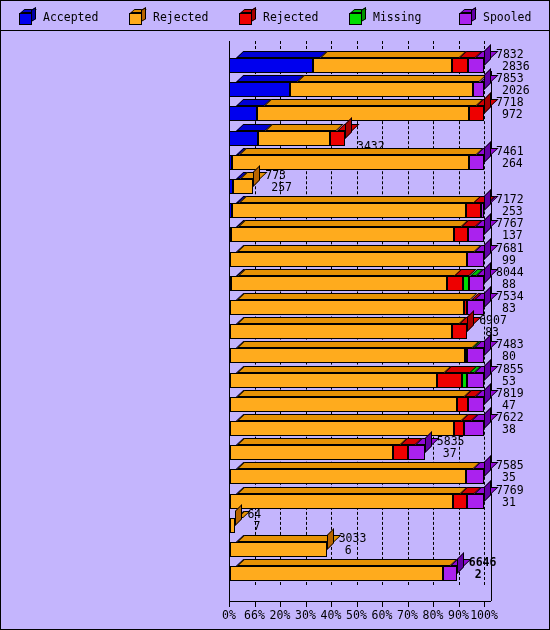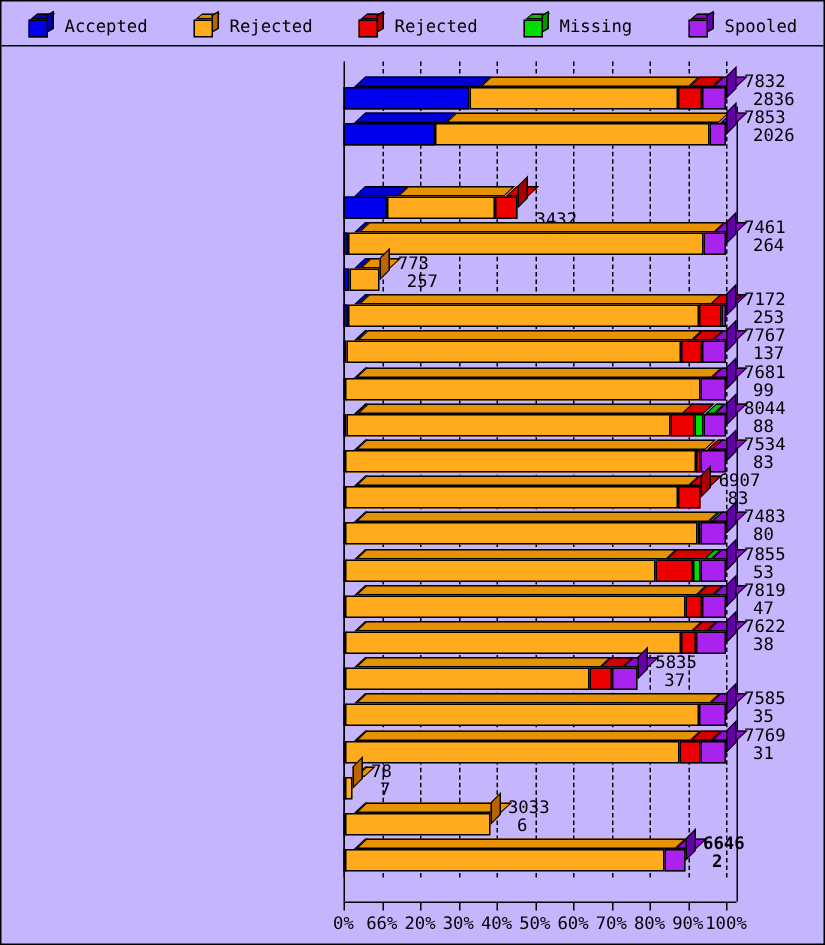--- a/index.html
+++ b/index.html
@@ -132,20 +132,35 @@
             <div class="seg" style="left: 61.2px; width: 182.325px; background: rgb(255, 171, 29);"></div>
             <div class="segtop" style="left: 250.525px; top: -7px; width: 11.475px; background: rgb(145, 9, 213);"></div>
             <div class="seg" style="left: 243.525px; width: 11.475px; background: rgb(170, 34, 238);"></div>
             <div class="capside" style="left: 255px; top: -7px; background: rgb(99, 0, 167);"></div>
           </div>
           <div class="vlabels" style="left: 267px; top: -3px;">
             <div>7853</div>
             <div class="v2">2026</div>
           </div>
         </div>
+        <div class="row" style="top: 58.4px; width: 255px;">
+          <div class="bar">
+            <div class="segtop" style="left: 7px; top: -7px; width: 28.05px; background: rgb(0, 0, 213);"></div>
+            <div class="seg" style="left: 0px; width: 28.05px; background: rgb(0, 0, 238);"></div>
+            <div class="segtop" style="left: 35.05px; top: -7px; width: 211.65px; background: rgb(230, 146, 4);"></div>
+            <div class="seg" style="left: 28.05px; width: 211.65px; background: rgb(255, 171, 29);"></div>
+            <div class="segtop" style="left: 246.7px; top: -7px; width: 15.3px; background: rgb(213, 0, 0);"></div>
+            <div class="seg" style="left: 239.7px; width: 15.3px; background: rgb(238, 0, 0);"></div>
+            <div class="capside" style="left: 255px; top: -7px; background: rgb(167, 0, 0);"></div>
+          </div>
+          <div class="vlabels" style="left: 267px; top: -3px;">
+            <div>7718</div>
+            <div class="v2">972</div>
+          </div>
+        </div>
         <div class="row" style="top: 82.6px; width: 255px;">
           <div class="bar">
             <div class="segtop" style="left: 7px; top: -7px; width: 29.325px; background: rgb(0, 0, 213);"></div>
             <div class="seg" style="left: 0px; width: 29.325px; background: rgb(0, 0, 238);"></div>
             <div class="segtop" style="left: 36.325px; top: -7px; width: 71.4px; background: rgb(230, 146, 4);"></div>
             <div class="seg" style="left: 29.325px; width: 71.4px; background: rgb(255, 171, 29);"></div>
             <div class="segtop" style="left: 107.725px; top: -7px; width: 15.3px; background: rgb(213, 0, 0);"></div>
             <div class="seg" style="left: 100.725px; width: 15.3px; background: rgb(238, 0, 0);"></div>
             <div class="capside" style="left: 116.025px; top: -7px; background: rgb(167, 0, 0);"></div>
           </div>
@@ -403,21 +418,21 @@
         </div>
         <div class="row" style="top: 469.8px; width: 255px;">
           <div class="bar">
             <div class="segtop" style="left: 7px; top: -7px; width: 0.765px; background: rgb(0, 0, 213);"></div>
             <div class="seg" style="left: 0px; width: 0.765px; background: rgb(0, 0, 238);"></div>
             <div class="segtop" style="left: 7.765px; top: -7px; width: 5.61px; background: rgb(230, 146, 4);"></div>
             <div class="seg" style="left: 0.765px; width: 5.61px; background: rgb(255, 171, 29);"></div>
             <div class="capside" style="left: 6.375px; top: -7px; background: rgb(184, 100, 0);"></div>
           </div>
           <div class="vlabels" style="left: 18.375px; top: -3px;">
-            <div>78</div>
+            <div>64</div>
             <div class="v2">7</div>
           </div>
         </div>
         <div class="row" style="top: 494px; width: 255px;">
           <div class="bar">
             <div class="segtop" style="left: 7px; top: -7px; width: 0.765px; background: rgb(0, 0, 213);"></div>
             <div class="seg" style="left: 0px; width: 0.765px; background: rgb(0, 0, 238);"></div>
             <div class="segtop" style="left: 7.765px; top: -7px; width: 96.9px; background: rgb(230, 146, 4);"></div>
             <div class="seg" style="left: 0.765px; width: 96.9px; background: rgb(255, 171, 29);"></div>
             <div class="capside" style="left: 97.665px; top: -7px; background: rgb(184, 100, 0);"></div>

